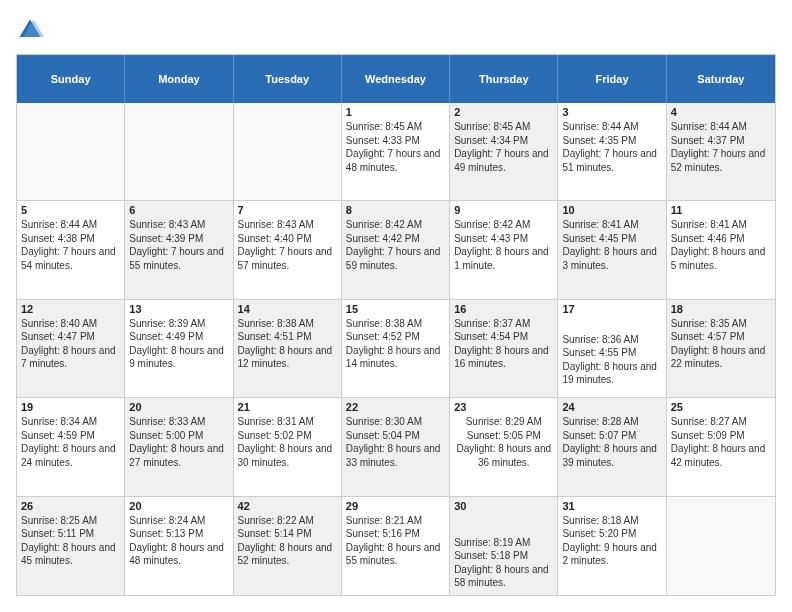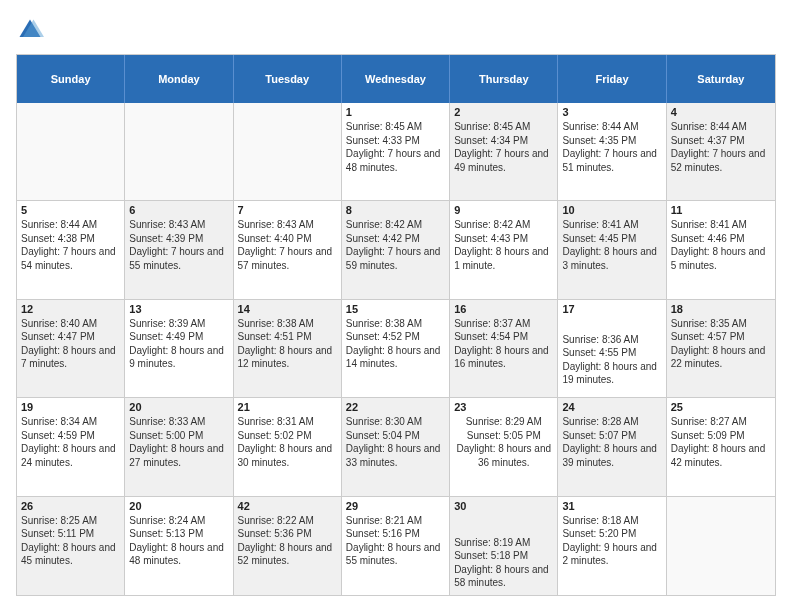--- a/index.html
+++ b/index.html
@@ -306,21 +306,21 @@
           </div>
           <div class="cal-cell">
             <div class="day-num">20</div>
             <div class="cell-text" style="white-space: pre-line;">Sunrise: 8:24 AM
 Sunset: 5:13 PM
 Daylight: 8 hours and 48 minutes.</div>
           </div>
           <div class="cal-cell shaded">
             <div class="day-num">42</div>
             <div class="cell-text" style="white-space: pre-line;">Sunrise: 8:22 AM
-Sunset: 5:36 PM
+Sunset: 5:14 PM
 Daylight: 8 hours and 52 minutes.</div>
           </div>
           <div class="cal-cell">
             <div class="day-num">29</div>
             <div class="cell-text" style="white-space: pre-line;">Sunrise: 8:21 AM
 Sunset: 5:16 PM
 Daylight: 8 hours and 55 minutes.</div>
           </div>
           <div class="cal-cell shaded">
             <div class="day-num">30</div>

